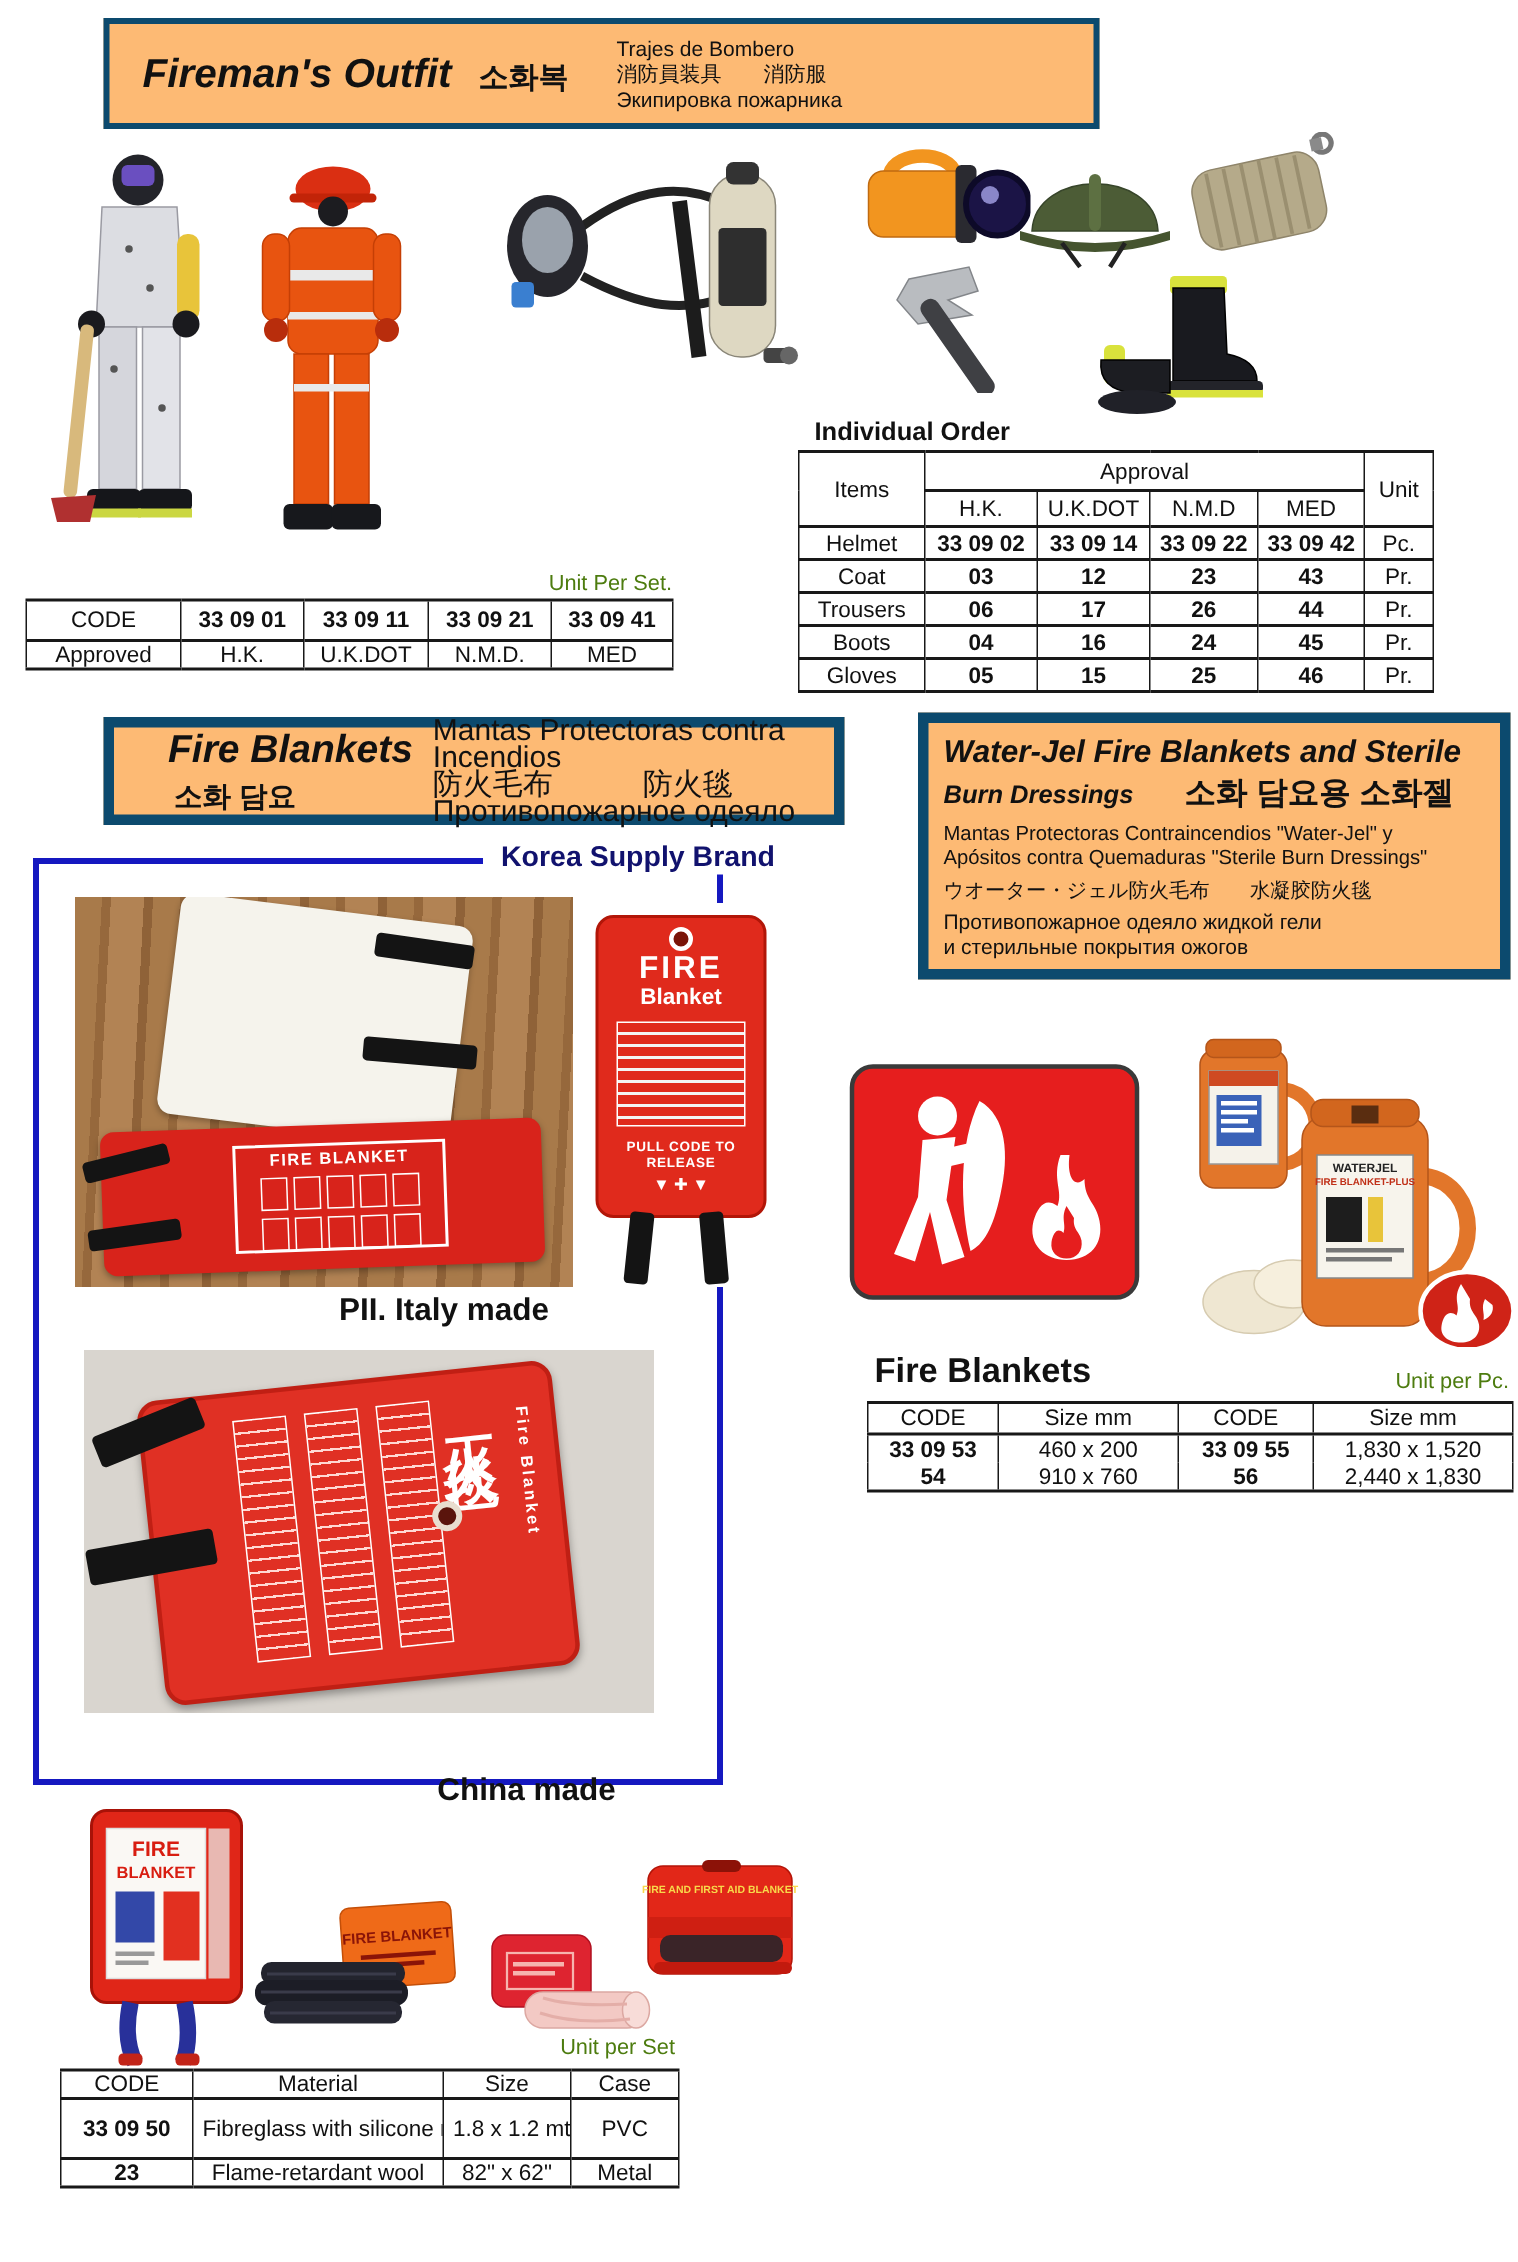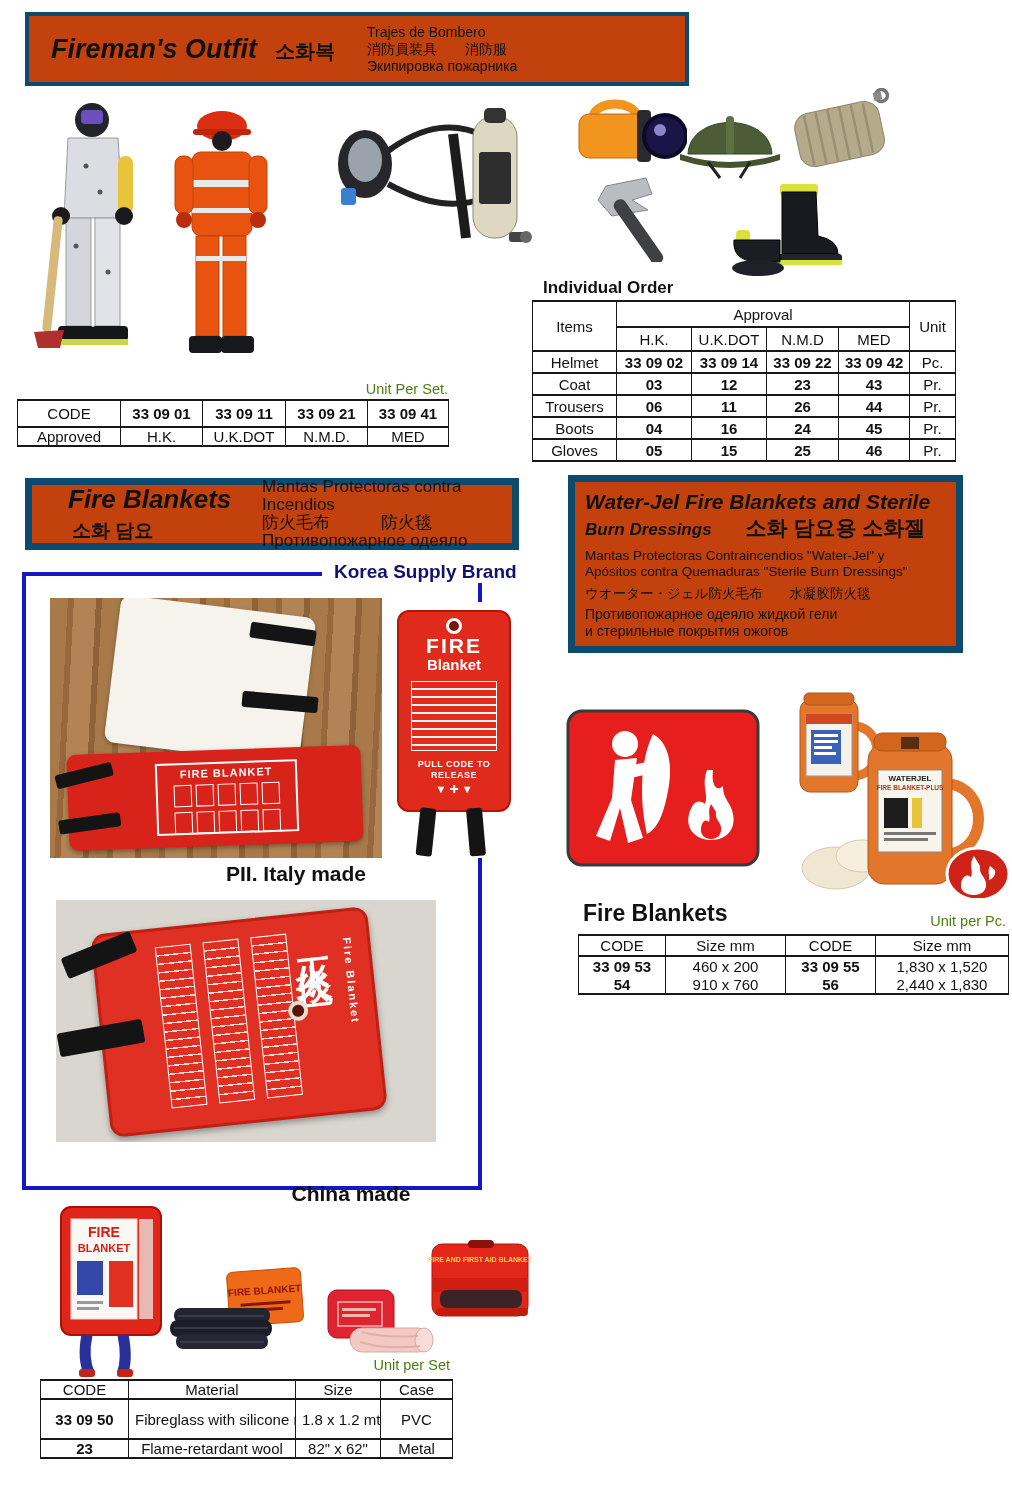--- a/index.html
+++ b/index.html
@@ -1,30 +1,30 @@
 <!DOCTYPE html>
 <html><head>
 <meta charset="utf-8">
 <style>
   html,body{margin:0;padding:0;background:#fff;}
   .page{position:relative;width:1012px;height:1508px;background:#fff;overflow:hidden;
         font-family:"Liberation Sans",sans-serif;color:#111;}
   .abs{position:absolute;}
   
-  .cyan-box{background:#c2410c;border:7px solid #0c4a6e;box-sizing:border-box;}
+  .cyan-box{background:#fdba74;border:7px solid #0c4a6e;box-sizing:border-box;margin-left:44px;}
   .hdr1{left:25px;top:12px;width:664px;height:74px;border-width:4px;display:flex;align-items:center;}
   .hdr1-titles{display:flex;align-items:baseline;gap:18px;padding-left:22px;white-space:nowrap;}
   .hdr1-title{font-size:27px;font-weight:bold;font-style:italic;}
   .hdr1-kr{font-size:20px;font-weight:bold;}
   .hdr1-trans{margin-left:32px;font-size:14px;line-height:17px;}
   .hdr2{left:25px;top:478px;width:494px;height:72px;display:flex;align-items:center;}
   .hdr2-left{width:215px;padding-left:36px;}
   .hdr2-title{font-size:26px;font-weight:bold;font-style:italic;white-space:nowrap;}
   .hdr2-kr{font-size:19px;font-weight:bold;margin-top:3px;padding-left:4px;}
-  .hdr2-trans{font-size:17px;line-height:18px;}
+  .hdr2-trans{font-size:20px;line-height:18px;}
   .hdr3{left:568px;top:475px;width:395px;height:178px;padding:8px 10px;box-sizing:border-box;}
   .hdr3-t1{font-size:21px;font-weight:bold;font-style:italic;white-space:nowrap;}
   .hdr3-row{display:flex;align-items:baseline;}
   .hdr3-t2{font-size:17px;font-weight:bold;font-style:italic;}
   .hdr3-kr{font-size:21px;font-weight:bold;margin-left:34px;}
   .hdr3-sm{font-size:13.5px;line-height:16px;margin-top:6px;}
   .hdr3-ru{font-size:14px;line-height:17px;margin-top:4px;}
   
   table.ctable{border-collapse:collapse;table-layout:fixed;position:absolute;background:#fff;}
   table.ctable td{border-top:2px solid #181818;border-bottom:2px solid #181818;
@@ -235,21 +235,21 @@
       <td class="l">Coat</td>
       <td class="b r">03</td>
       <td class="b r">12</td>
       <td class="b r">23</td>
       <td class="b r">43</td>
       <td>Pr.</td>
     </tr>
     <tr style="height:22px">
       <td class="l">Trousers</td>
       <td class="b r">06</td>
-      <td class="b r">11</td>
+      <td class="b r">17</td>
       <td class="b r">26</td>
       <td class="b r">44</td>
       <td>Pr.</td>
     </tr>
     <tr style="height:22px">
       <td class="l">Boots</td>
       <td class="b r">04</td>
       <td class="b r">16</td>
       <td class="b r">24</td>
       <td class="b r">45</td>

